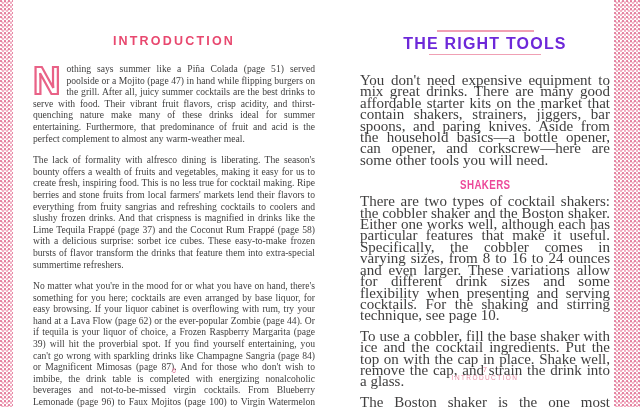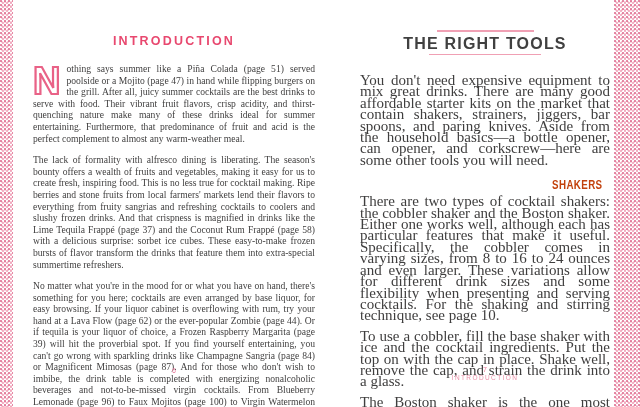--- a/index.html
+++ b/index.html
@@ -72,35 +72,35 @@
     height: 1.5px; background: #f0a0b4;
     margin: 0 auto;
   }
   .rp-rule-top    { width: 97px;  margin-bottom: 3px; }
   .rp-rule-bottom { width: 112px; margin-top: 1px; }
   .rp-title {
     margin: 0; display: inline-block;
     font-family: "Liberation Sans", sans-serif;
     font-size: 16px; font-weight: bold;
     letter-spacing: 1.2px;
-    color: #404040;
+    color: #6d28d9;
   }
   .rp-para {
     margin: 0 0 9px 0;
     font-size: 15px;
     line-height: 11.4px;
     text-align: justify;
     color: #3f3e3e;
   }
   .rp-section-heading {
     margin: 12px 0 4px 0;
-    text-align: right;
+    text-align: center;
     font-family: "Liberation Sans", sans-serif;
     font-size: 12.5px; font-weight: bold;
-    color: #c2410c;
+    color: #ec4899;
   }
   .rp-section-heading .condensed {
     display: inline-block;
     transform: scaleX(0.78);
     transform-origin: center;
     letter-spacing: 0.5px;
   }
   .rp-footer {
     position: absolute; left: 360px; top: 366px; width: 250px;
     text-align: center;

